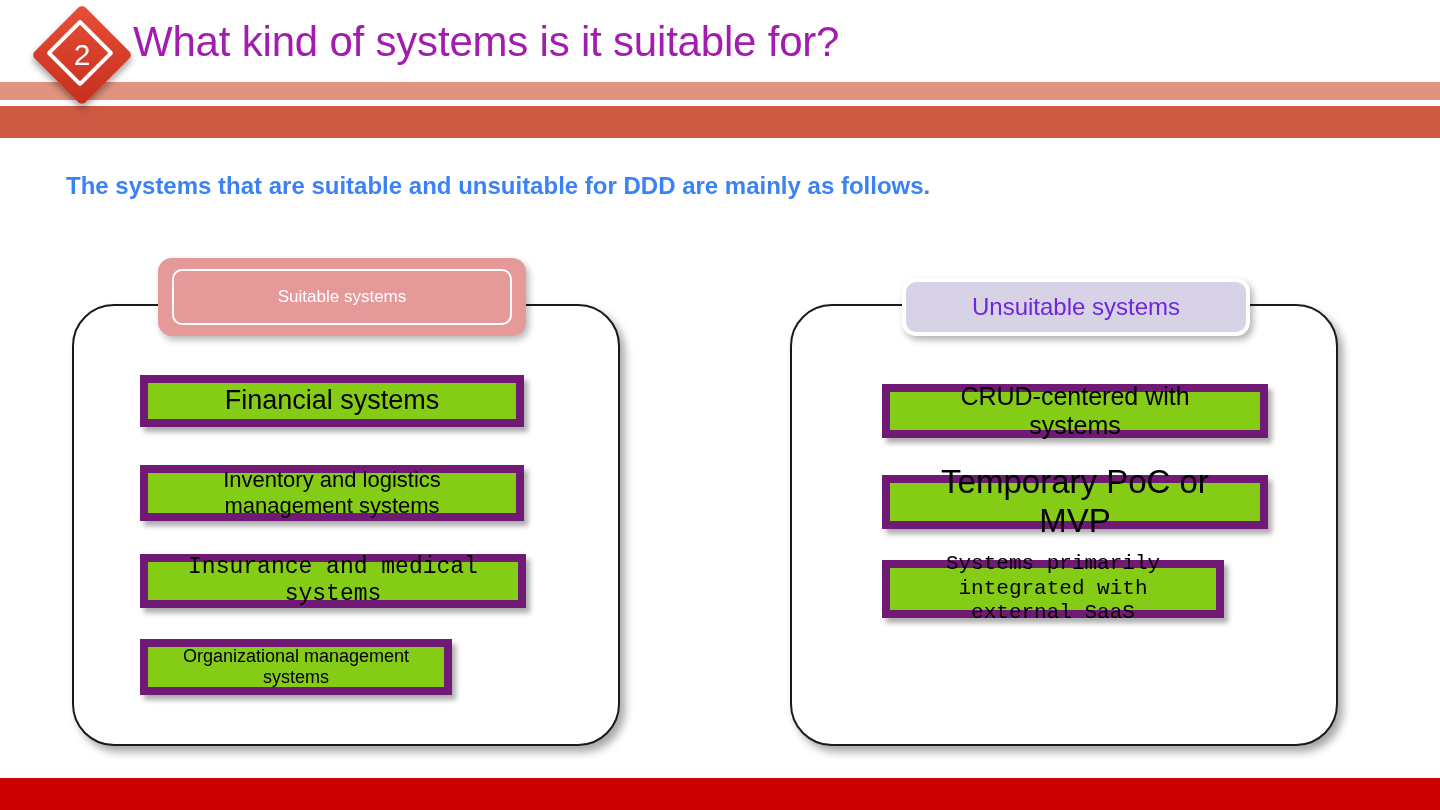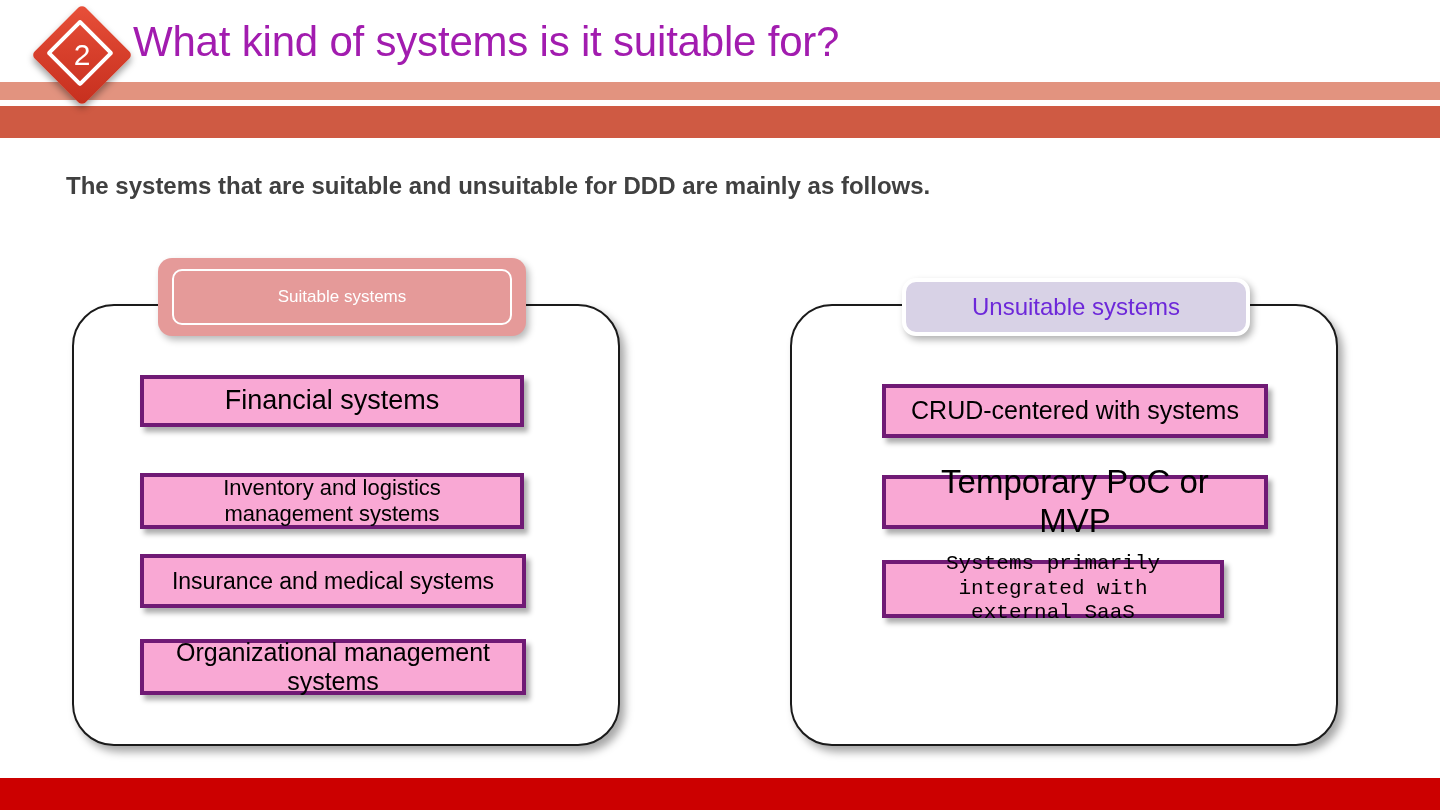--- a/index.html
+++ b/index.html
@@ -103,21 +103,21 @@
     letter-spacing: -0.2px;
     white-space: nowrap;
   }
 
   
   .lead-text {
     position: absolute;
     left: 66px;
     top: 172px;
     font-size: 24px;
-    color: #404040;
+    color: #3b82f6;
     font-family: "Liberation Sans", sans-serif;
     font-weight: bold;
     white-space: nowrap;
   }
 
   
   .group {
     position: absolute;
     border: 2px solid #1a1a1a;
     border-radius: 42px;
@@ -188,38 +188,38 @@
   .pill-unsuitable-label {
     color: #6d28d9;
     font-size: 24px;
     font-family: "Liberation Sans", sans-serif;
   }
 
   
   .item-box {
     position: absolute;
     box-sizing: border-box;
-    background: #f9a8d4;
-    border: 4px solid #701a75;
+    background: #84cc16;
+    border: 8px solid #701a75;
     box-shadow: 4px 5px 5px rgba(0,0,0,0.32);
     display: flex;
     align-items: center;
     justify-content: center;
     text-align: center;
     color: #000000;
     font-family: "Liberation Sans", sans-serif;
     line-height: 1.17;
     padding: 2px 24px;
   }
 
   
   .lb1 { left: 140px; top: 375px; width: 384px; height: 52px; font-size: 27px; }
-  .lb2 { left: 140px; top: 465px; width: 384px; height: 56px; font-size: 22px; margin-top: 8px; }
-  .lb3 { left: 140px; top: 554px; width: 386px; height: 54px; font-size: 23px; }
-  .lb4 { left: 140px; top: 639px; width: 386px; height: 56px; font-size: 25px; }
+  .lb2 { left: 140px; top: 465px; width: 384px; height: 56px; font-size: 22px; }
+  .lb3 { left: 140px; top: 554px; width: 386px; height: 54px; font-size: 23px; font-family: Liberation Mono, monospace; }
+  .lb4 { left: 140px; top: 639px; width: 312px; height: 56px; font-size: 18px; }
 
   
   .rb1 { left: 882px; top: 384px; width: 386px; height: 54px; font-size: 25px; }
   .rb2 { left: 882px; top: 475px; width: 386px; height: 54px; font-size: 33px; }
   .rb3 { left: 882px; top: 560px; width: 342px; height: 58px; font-size: 21px; font-family: Liberation Mono, monospace; }
 
   
   .footer-bar {
     position: absolute;
     left: 0;

